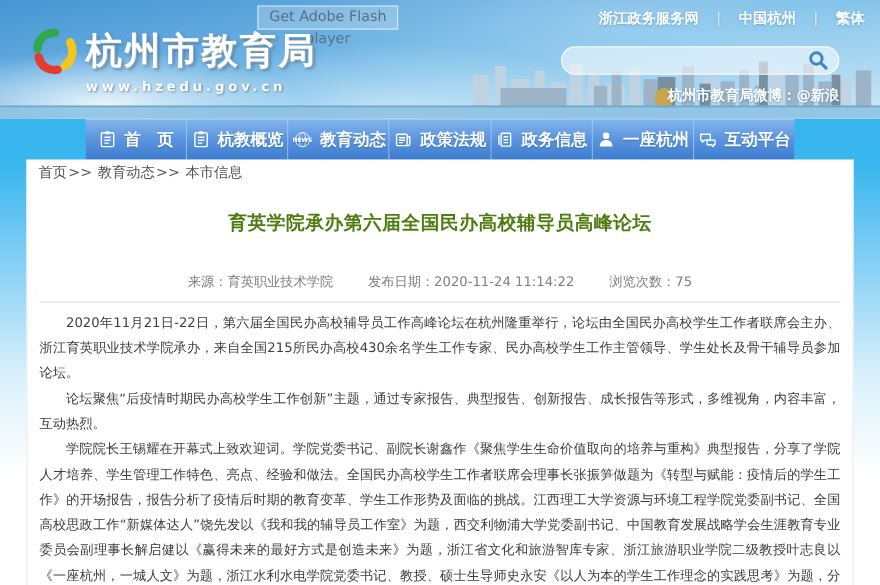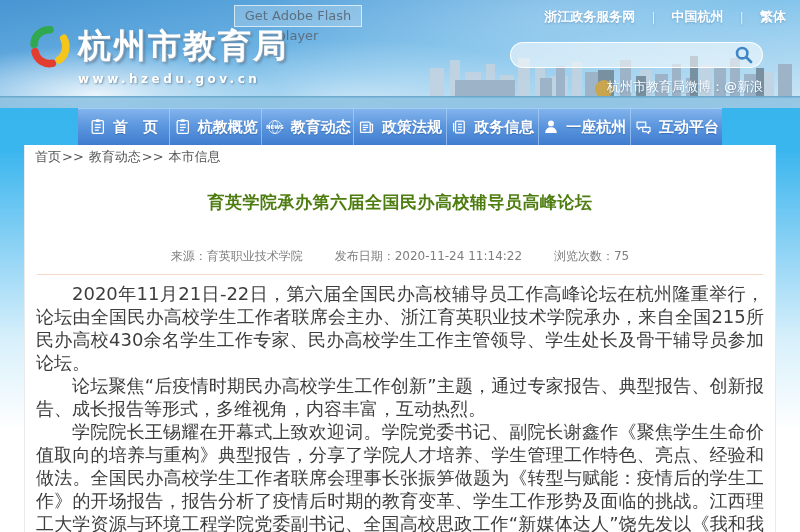--- a/index.html
+++ b/index.html
@@ -44,21 +44,21 @@
     position:absolute; right:37px; top:42px; width:253px; height:26px;
     background:rgba(255,255,255,.55); border:1px solid rgba(255,255,255,.95);
     border-radius:13px; display:flex; align-items:center;
   }
   .search-box input{
     flex:1; height:100%; border:none; outline:none; background:transparent;
     padding:0 10px; font-size:13px; color:#336;
   }
   .search-box .mag{ margin-right:8px; cursor:pointer; flex:0 0 auto; }
   .weibo{
-    position:absolute; right:37px; top:78px; color:#fff; font-size:13px; font-weight:normal;
+    position:absolute; right:37px; top:78px; color:#fff; font-size:13px; font-weight:bold;
     text-shadow:0 1px 2px rgba(40,90,140,.45); cursor:pointer;
   }
   
   .nav{
     width:644px; margin:0 auto; height:37px; display:flex;
     background:linear-gradient(180deg,#82b4ec 0%,#5d97de 45%,#3e7ccf 100%);
     border-top:1px solid #a6cbf4;
   }
   .nav-item{
     flex:1; display:flex; align-items:center; justify-content:center;
@@ -79,21 +79,21 @@
   .breadcrumb .bc-sep{ margin:0 5px 0 1px; color:#555; cursor:default; }
   .article-title{
     margin-top:15px; text-align:center; font-size:17px; font-weight:bold; color:#4d7c0f;
     letter-spacing:.5px;
   }
   .article-meta{ margin-top:34px; text-align:center; font-size:12px; color:#7e7e7e; }
   .article-meta .meta-item{ margin:0 14px; }
   .meta-divider{ margin:9px 12px 0; border-bottom:1px solid #f3d8c9; }
   .article-body{ padding:7px 11px 0; }
   .article-body p{
-    font-size:18px; line-height:23px; color:#3d3d3d;
+    font-size:12px; line-height:23px; color:#3d3d3d;
     text-indent:2em; text-align:justify;
   }
 </style>
 </head>
 <body>
 
 <div class="banner">
 
   <svg class="skyline" viewBox="0 0 800 58" preserveAspectRatio="none">
 

